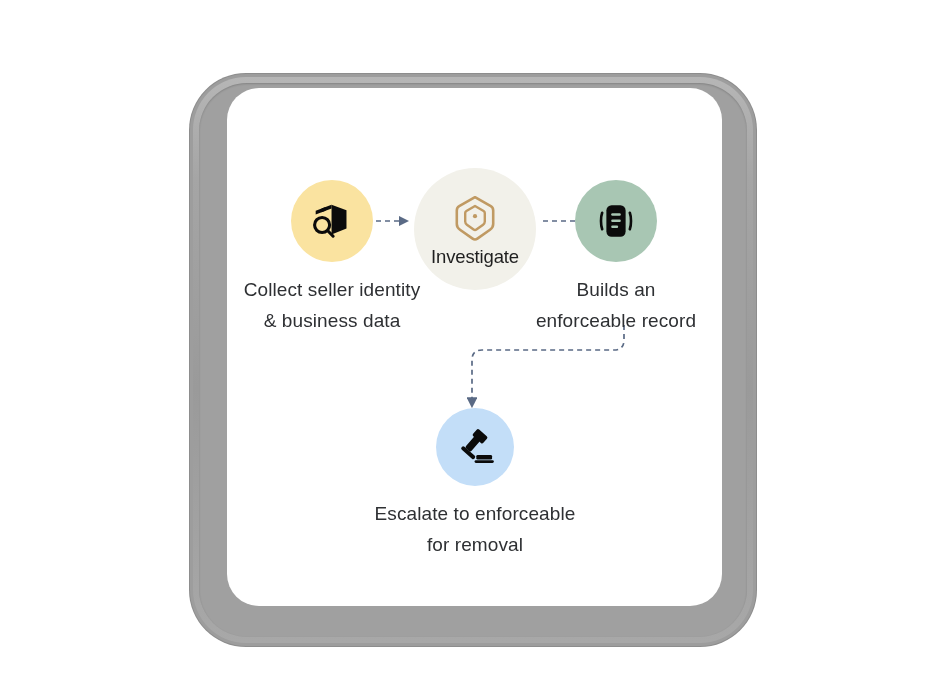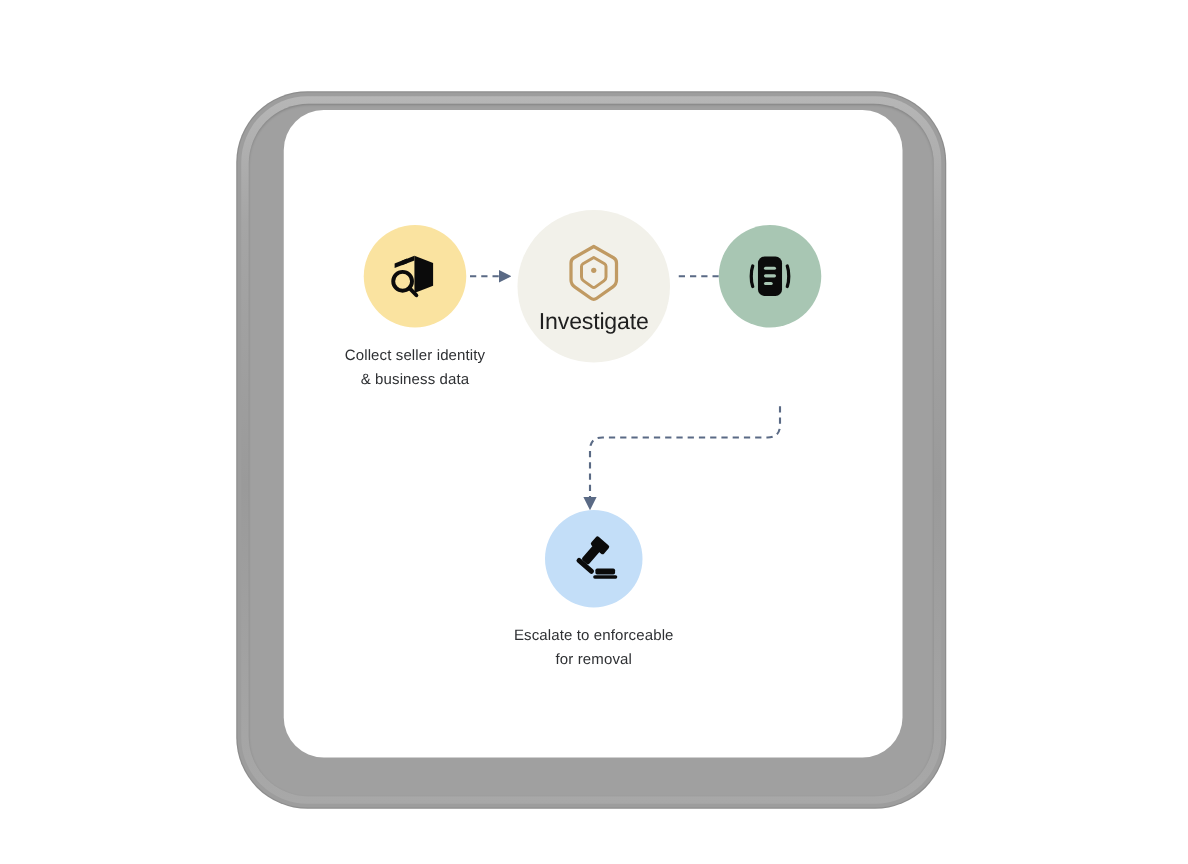--- a/index.html
+++ b/index.html
@@ -73,21 +73,21 @@
   }
   .node-circle {
     border-radius: 50%;
     display: flex;
     align-items: center;
     justify-content: center;
     position: relative;
   }
   .node-label {
     margin-top: 13px;
-    font-size: 12px;
+    font-size: 19px;
     line-height: 1.62;
     color: #2e3033;
     text-align: center;
     white-space: pre-line;
     letter-spacing: .1px;
   }
 
   
   #node-collect   { left: 15px;  top: 92px;  width: 180px; }
   #node-investigate { left: 187px; top: 80px; width: 122px; }
@@ -190,20 +190,22 @@
           <rect x="18.5" y="15.2" width="11" height="2.9" rx="1.45"></rect>
           <rect x="18.5" y="22.2" width="11" height="2.9" rx="1.45"></rect>
           <rect x="18.5" y="29.2" width="8" height="2.9" rx="1.45"></rect>
         </g>
         <g fill="none" stroke="#0b0b0b" stroke-width="3" stroke-linecap="round">
           <path d="M8.2 14.6 C6.4 19.4 6.4 28.6 8.2 33.4"></path>
           <path d="M39.8 14.6 C41.6 19.4 41.6 28.6 39.8 33.4"></path>
         </g>
       </svg>
     </div>
+    <div class="node-label">Builds an
+enforceable record</div>
   </div>
 
   <div class="node" id="node-escalate">
     <div class="node-circle" id="circle-escalate">
       <svg width="42" height="42" viewBox="0 0 48 48">
         <g fill="#0b0b0b">
           <rect x="22.0" y="6.6" width="15.5" height="10.2" rx="2" transform="rotate(41 29.7 11.7)"></rect>
           <rect x="17.2" y="11.6" width="8.4" height="17.6" rx="2" transform="rotate(41 21.4 20.4)"></rect>
           <rect x="6.5" y="28.2" width="19.5" height="4.6" rx="2.1" transform="rotate(41 16.2 30.5)"></rect>
           <rect x="25.5" y="33.0" width="18.0" height="5.4" rx="1.6"></rect>

